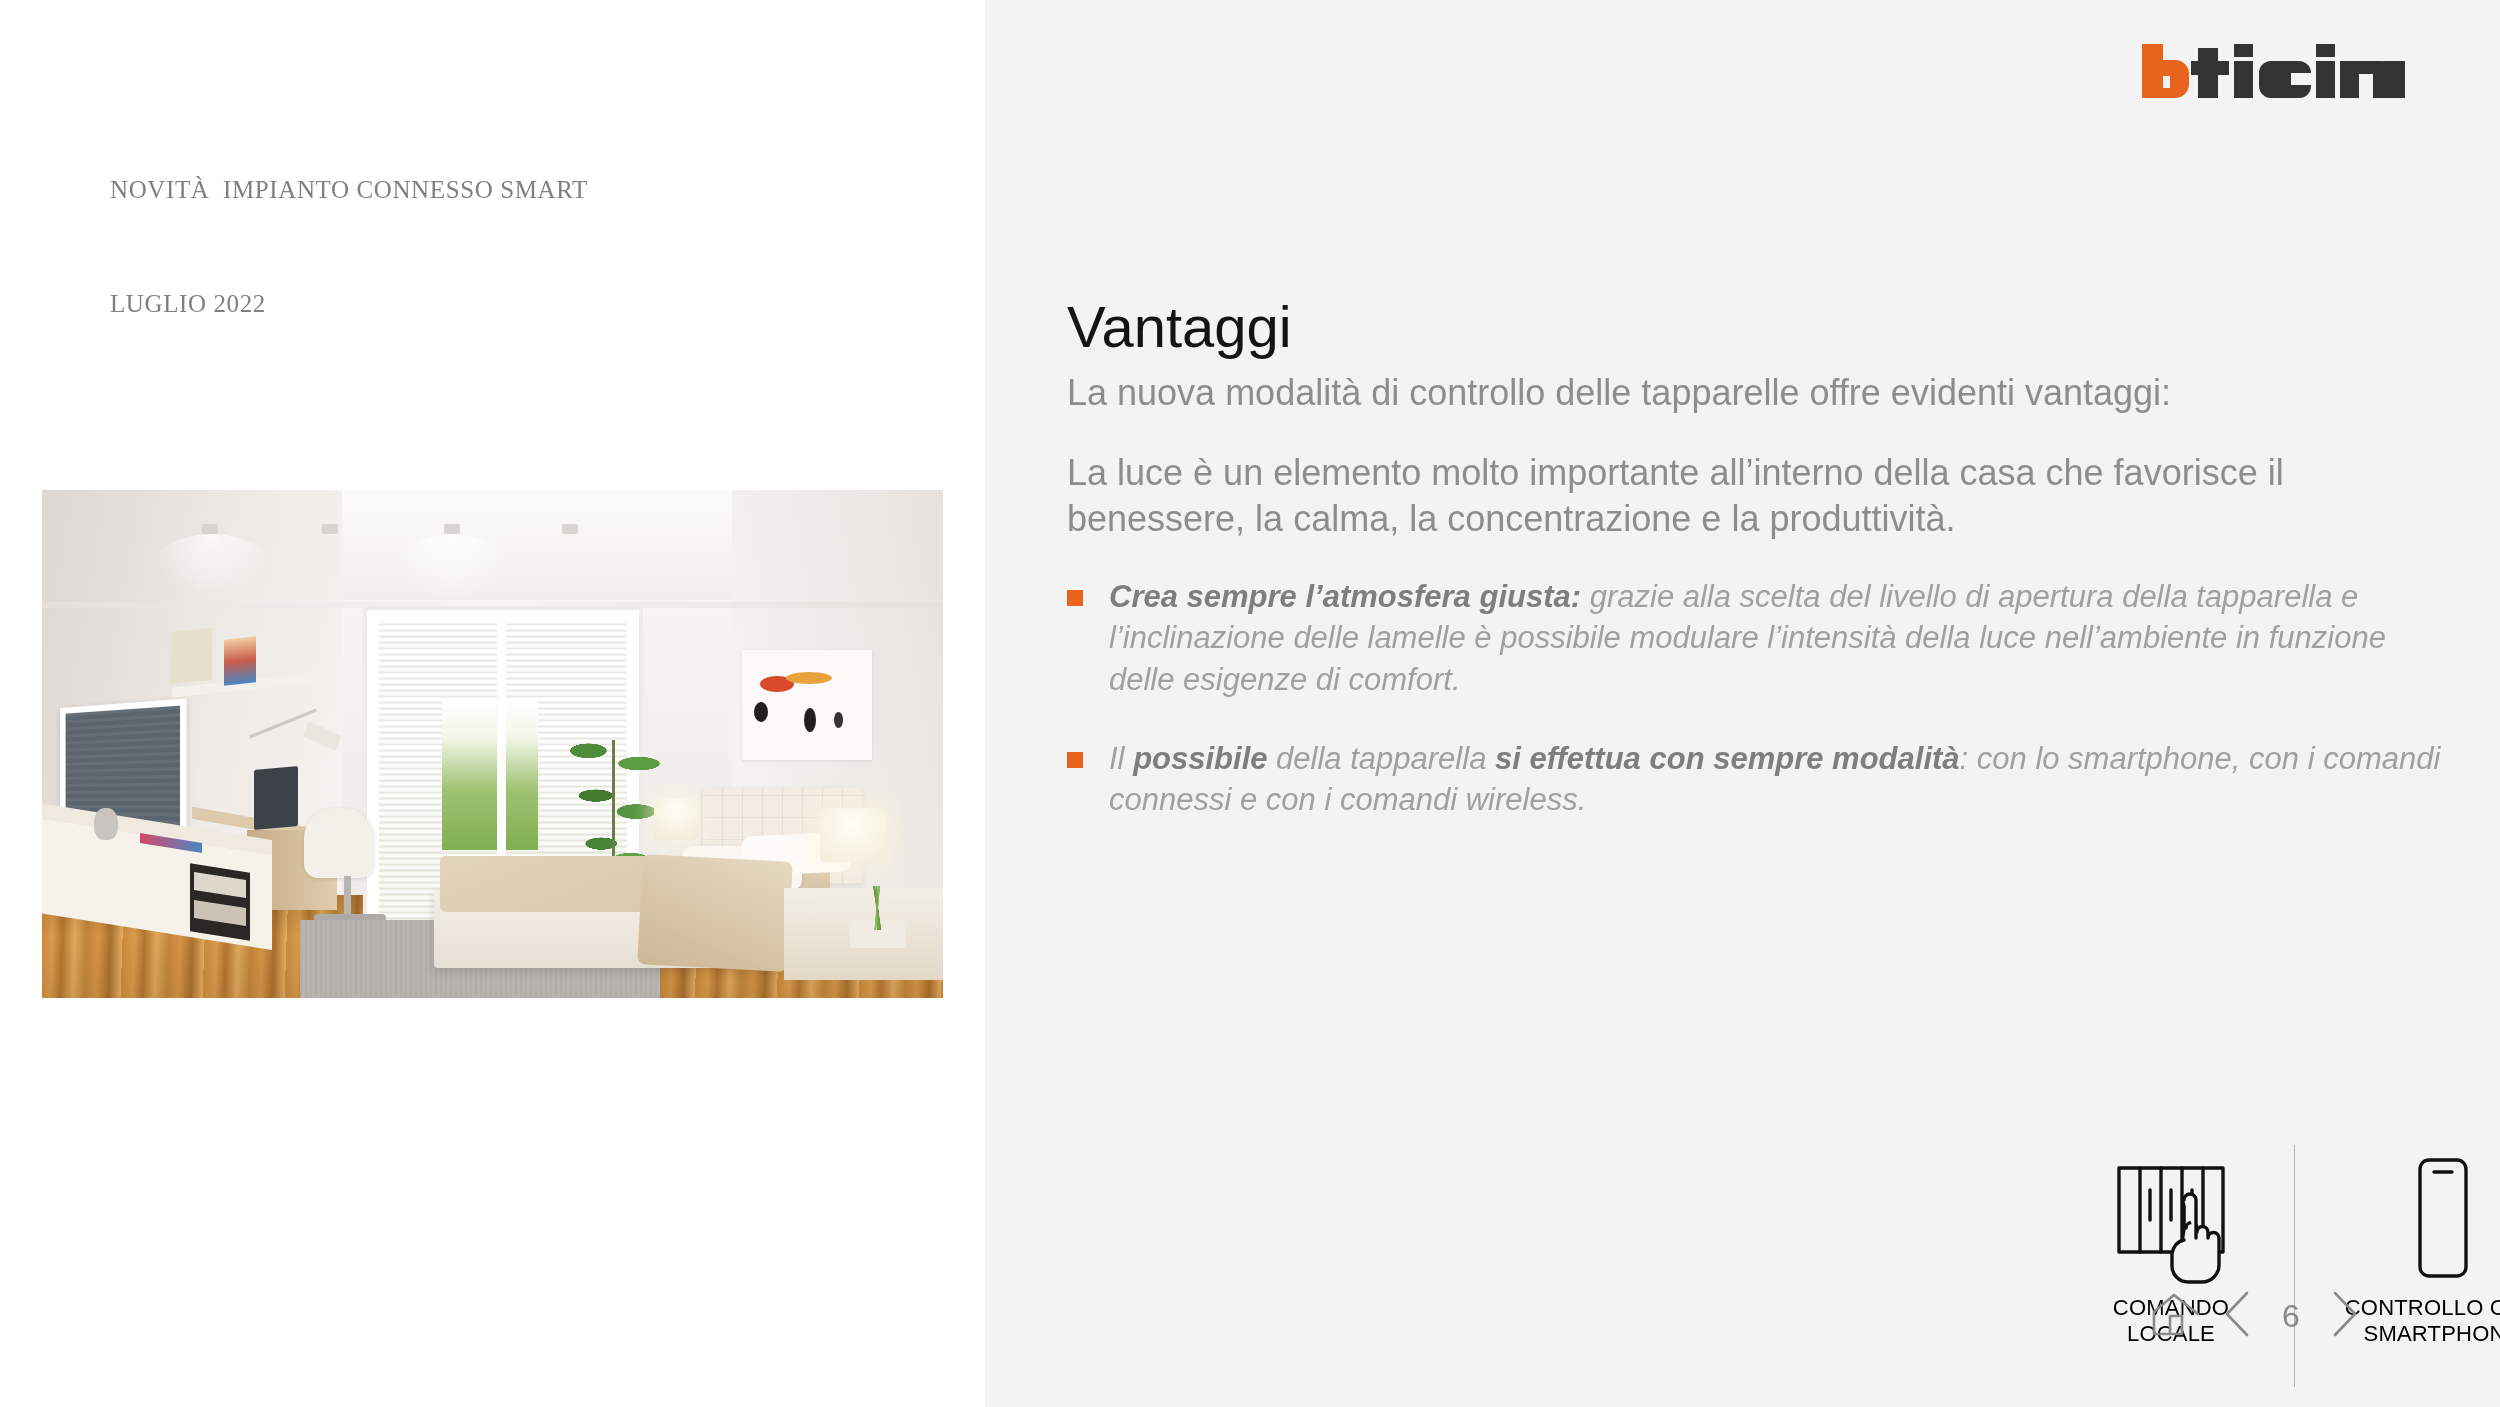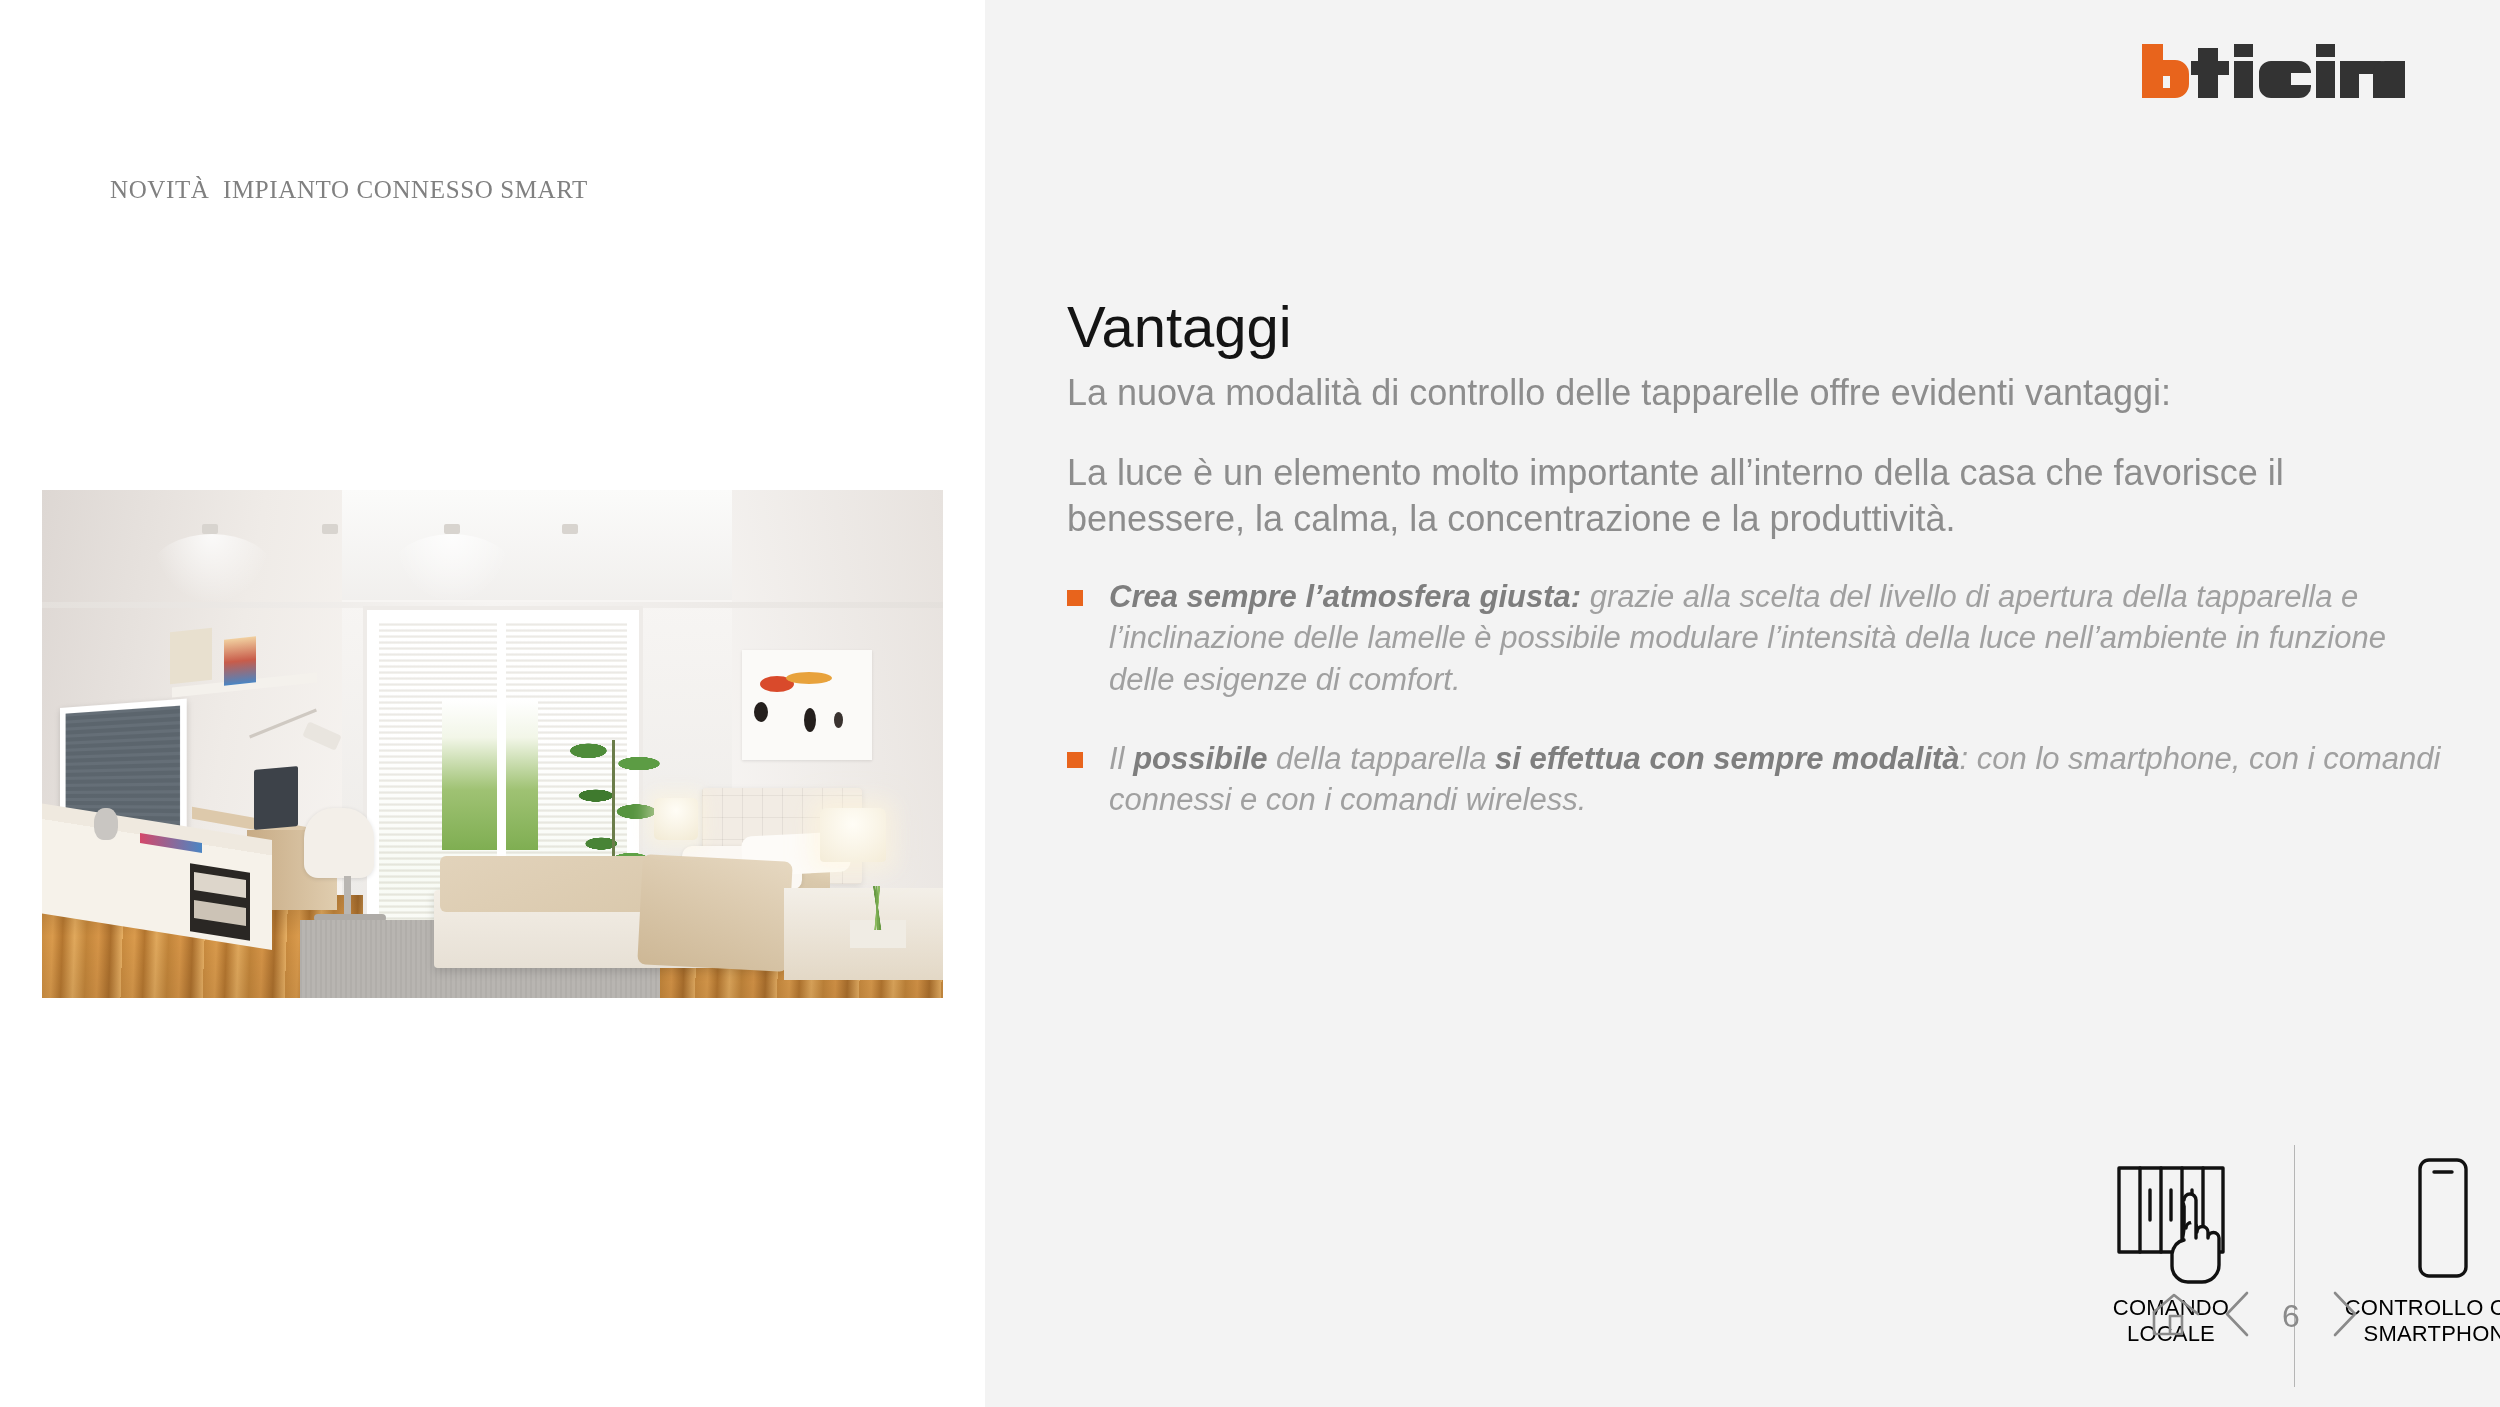--- a/index.html
+++ b/index.html
@@ -373,20 +373,21 @@
     text-align: center;
   }
 </style>
 </head>
 <body>
 
 <div id="left-panel">
 
   <div id="deck-label">
     <div>NOVITÀ  IMPIANTO CONNESSO SMART</div>
+    <div>LUGLIO 2022</div>
   </div>
 
   <div id="room-photo" title="bedroom-interior">
     <div class="rp rp-ceiling"></div>
     <div class="rp rp-wall-left"></div>
     <div class="rp rp-wall-back"></div>
     <div class="rp rp-wall-right"></div>
     <div class="rp rp-ceiling-edge"></div>
 
     <div class="rp rp-spot" style="left:160px;"></div>

